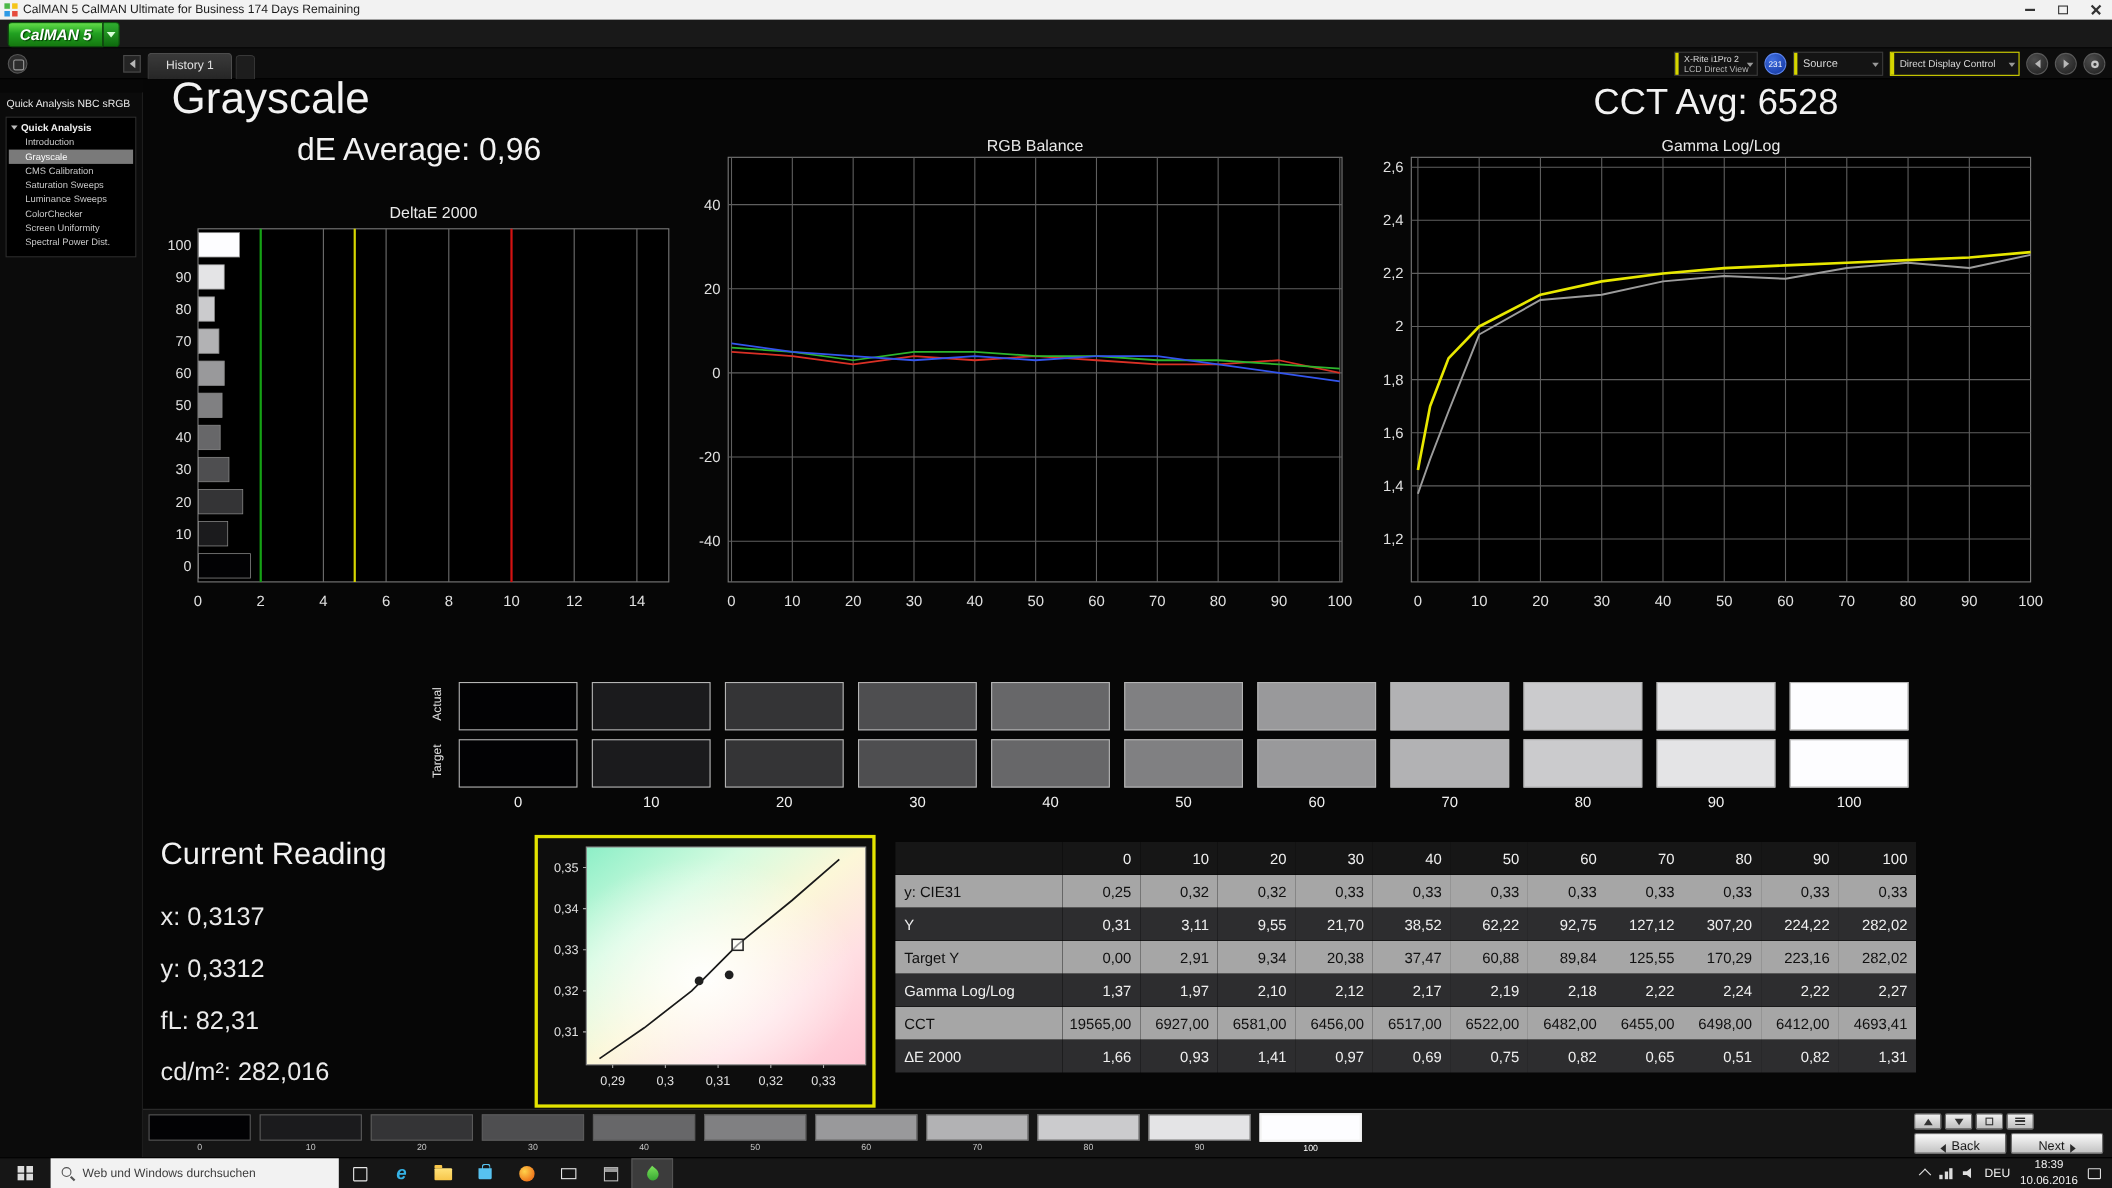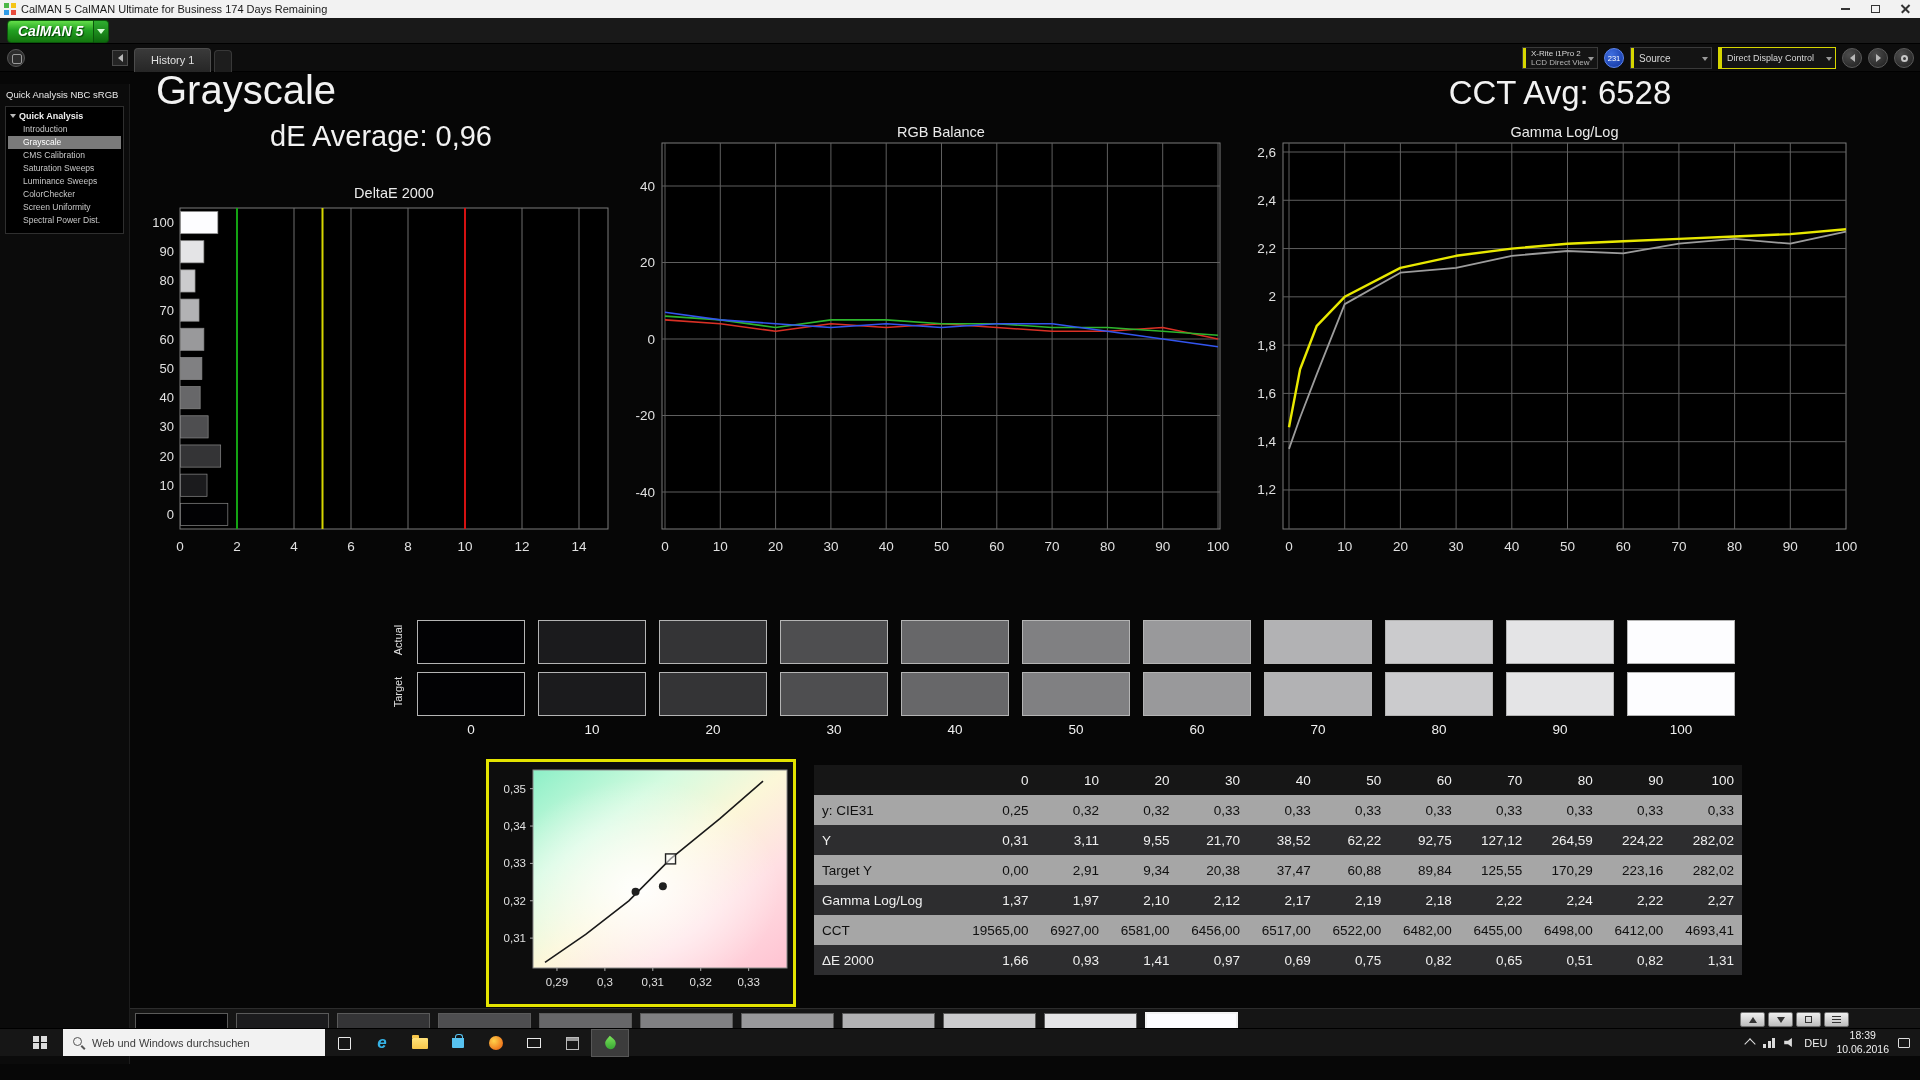--- a/index.html
+++ b/index.html
@@ -125,22 +125,22 @@
   .pb-tri-up{width:0;height:0;border-left:4px solid transparent;border-right:4px solid transparent;border-bottom:6px solid #333;}
   .pb-tri-down{width:0;height:0;border-left:4px solid transparent;border-right:4px solid transparent;border-top:6px solid #333;}
   .pb-sq{width:7px;height:7px;border:1.5px solid #333;}
   .pb-bars{width:9px;height:7px;background:repeating-linear-gradient(0deg,#333 0 1.5px,transparent 1.5px 3px);}
   #pb-nav{position:absolute;left:1610px;top:21px;display:flex;gap:4px;}
   .navbtn{width:84px;height:19px;display:flex;align-items:flex-end;justify-content:center;gap:5px;
           background:linear-gradient(#fafafa,#c2c2c2);border:1px solid #707070;border-radius:2px;
           font-size:11.5px;color:#1a1a1a;}
 
   
-  #taskbar{position:absolute;left:0;top:1028px;width:1920px;height:28px;background:#161616;border-top:1px solid #000;
-           display:flex;align-items:stretch;padding-left:17px;}
+  #taskbar{position:absolute;left:0;top:1052px;width:1920px;height:28px;background:#161616;border-top:1px solid #000;
+           display:flex;align-items:stretch;}
   #start-button{width:46px;display:flex;align-items:center;justify-content:center;}
   .winlogo{display:grid;grid-template-columns:6px 6px;grid-gap:1.5px;}
   .winlogo i{width:6px;height:6px;background:#dcdcdc;}
   #search-box{width:262px;background:#f2f2f2;display:flex;align-items:center;gap:7px;padding-left:10px;
               font-size:11px;color:#3c3c3c;white-space:nowrap;overflow:hidden;}
   .mag{position:relative;width:12px;height:12px;flex:0 0 12px;}
   .mag::before{content:"";position:absolute;left:0;top:0;width:7px;height:7px;border:1.6px solid #555;border-radius:50%;}
   .mag::after{content:"";position:absolute;left:8.5px;top:8.5px;width:5px;height:1.6px;background:#555;
               transform:rotate(45deg);transform-origin:0 0;}
   #tb-icons{display:flex;}
@@ -423,20 +423,27 @@
           <div class="swatch-label">40</div>
           <div class="swatch-label">50</div>
           <div class="swatch-label">60</div>
           <div class="swatch-label">70</div>
           <div class="swatch-label">80</div>
           <div class="swatch-label">90</div>
           <div class="swatch-label">100</div>
         </div>
     </div>
 
+    <div id="current-reading">
+      <div id="cr-title">Current Reading</div>
+      <div class="cr-line" id="cr-x">x: 0,3137</div>
+      <div class="cr-line" id="cr-y">y: 0,3312</div>
+      <div class="cr-line" id="cr-fl">fL: 82,31</div>
+      <div class="cr-line" id="cr-cd">cd/m²: 282,016</div>
+    </div>
 
     <div id="cie-panel">
       <svg id="svg-cie" width="304" height="242">
           <defs>
             <linearGradient id="cieA" x1="0" y1="0" x2="1" y2="1">
               <stop offset="0%" stop-color="#8defc7"></stop>
               <stop offset="28%" stop-color="#d4fbe0"></stop>
               <stop offset="50%" stop-color="#fcf7d8"></stop>
               <stop offset="72%" stop-color="#ffdfe3"></stop>
               <stop offset="100%" stop-color="#ffc3d2"></stop>
@@ -511,21 +518,21 @@
           <tr class="dark">
             <td class="lab">Y</td>
             <td class="num">0,31</td>
             <td class="num">3,11</td>
             <td class="num">9,55</td>
             <td class="num">21,70</td>
             <td class="num">38,52</td>
             <td class="num">62,22</td>
             <td class="num">92,75</td>
             <td class="num">127,12</td>
-            <td class="num">264,59</td>
+            <td class="num">307,20</td>
             <td class="num">224,22</td>
             <td class="num">282,02</td>
           </tr>
           <tr class="light">
             <td class="lab">Target Y</td>
             <td class="num">0,00</td>
             <td class="num">2,91</td>
             <td class="num">9,34</td>
             <td class="num">20,38</td>
             <td class="num">37,47</td>

